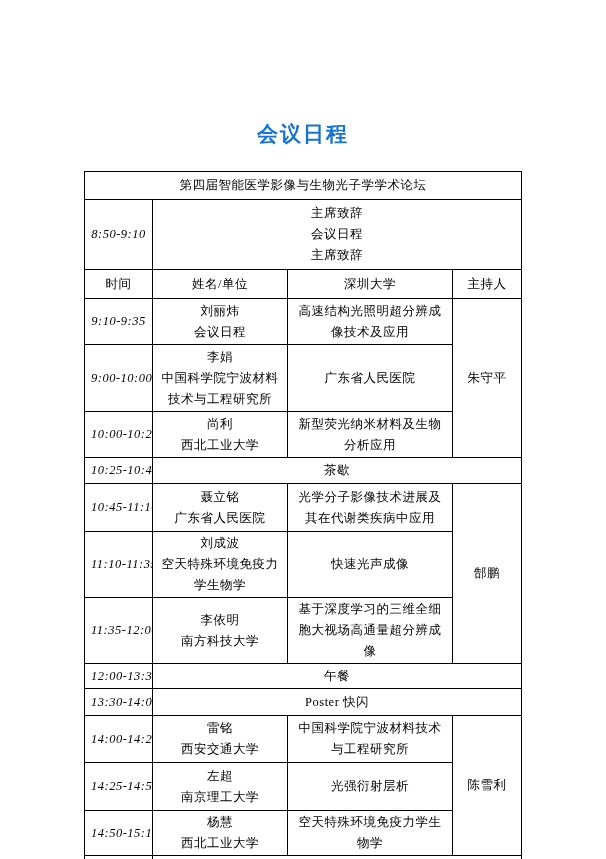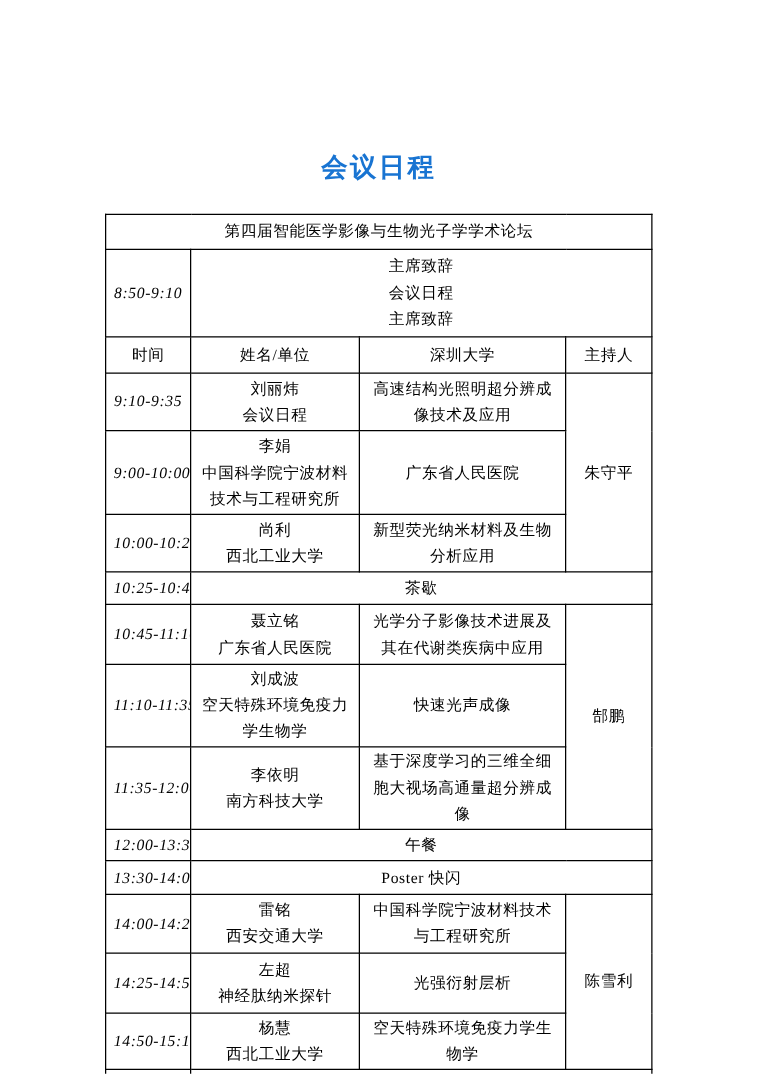--- a/index.html
+++ b/index.html
@@ -143,21 +143,21 @@
           <div>雷铭</div>
           <div>西安交通大学</div>
         </td>
         <td>中国科学院宁波材料技术与工程研究所</td>
         <td rowspan="3">陈雪利</td>
       </tr>
       <tr class="h45">
         <td class="time">14:25-14:50</td>
         <td>
           <div>左超</div>
-          <div>神经肽纳米探针</div>
+          <div>南京理工大学</div>
         </td>
         <td>光强衍射层析</td>
       </tr>
       <tr class="h41">
         <td class="time">14:50-15:15</td>
         <td>
           <div>杨慧</div>
           <div>西北工业大学</div>
         </td>
         <td>空天特殊环境免疫力学生物学</td>

